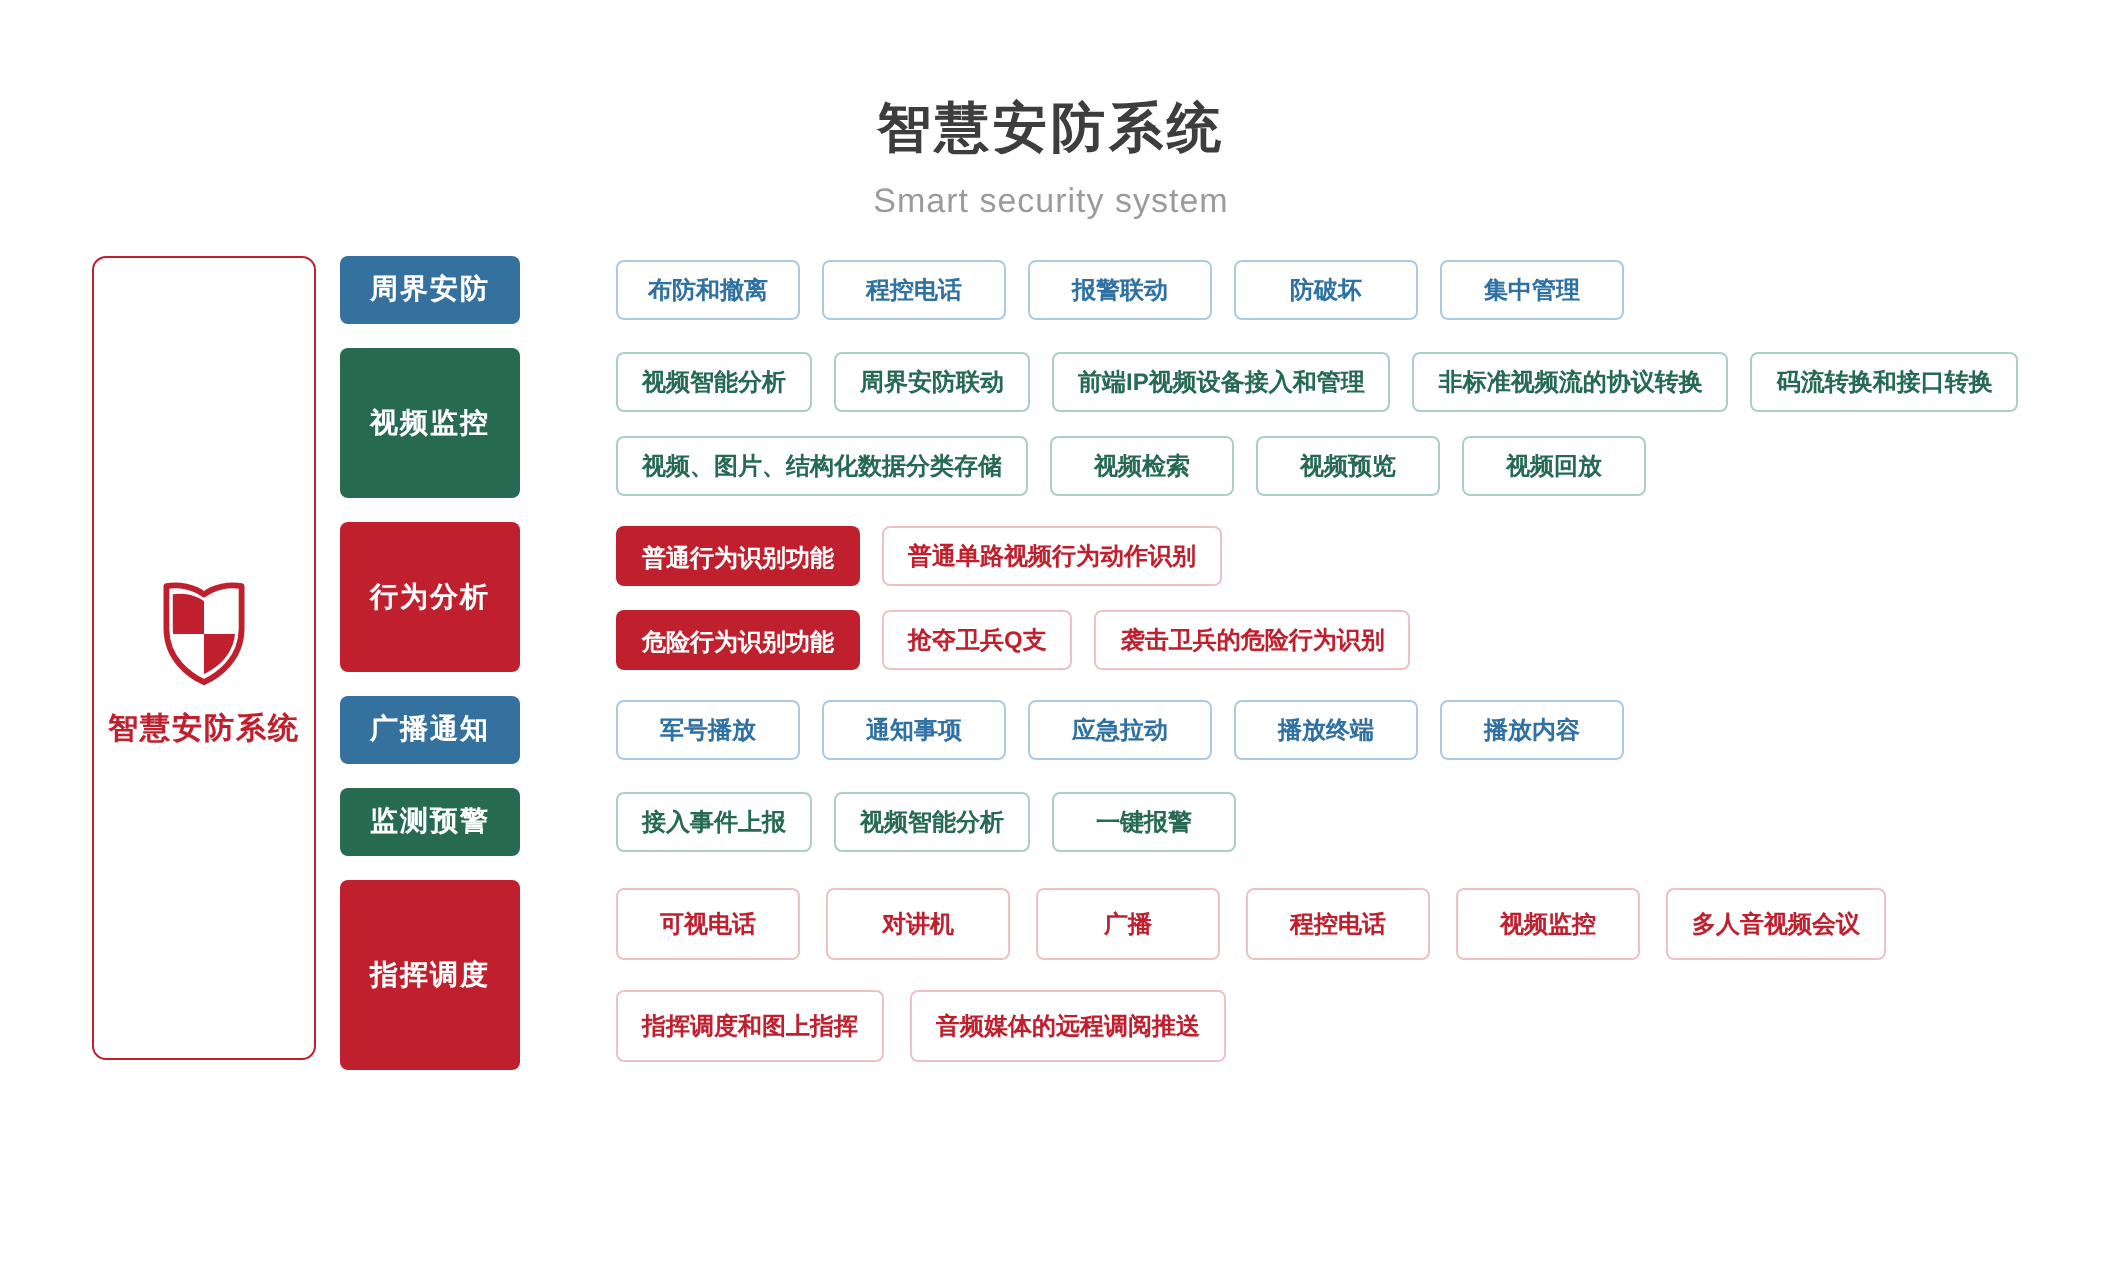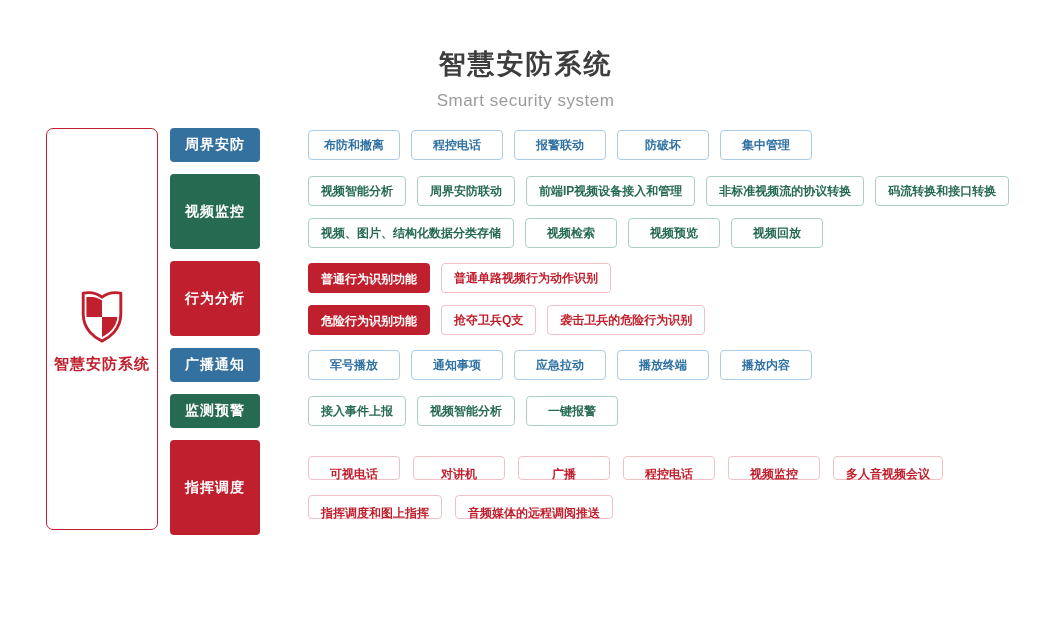--- a/index.html
+++ b/index.html
@@ -33,21 +33,21 @@
   }
   .lines{display:flex;flex-direction:column;justify-content:center;gap:12px;}
   .line{display:flex;gap:11px;padding-left:36px;}
   .box{
     box-sizing:border-box;min-width:92px;height:30px;line-height:28px;
     padding:0 12px;text-align:center;white-space:nowrap;
     font-size:12px;font-weight:bold;background:#fff;
     border:1px solid transparent;border-radius:4px;
   }
   .box.solid{line-height:30px;color:#fff;}
-  .row.tall .box{height:24px;line-height:34px;}
+  .row.tall .box{height:36px;line-height:34px;}
   .row.tall .line{gap:13px;}
   .row.tall .lines{gap:15px;}
 </style>
 </head>
 <body>
 
 <div class="page">
 
   <div class="header">
     <h1 class="title">智慧安防系统</h1>

